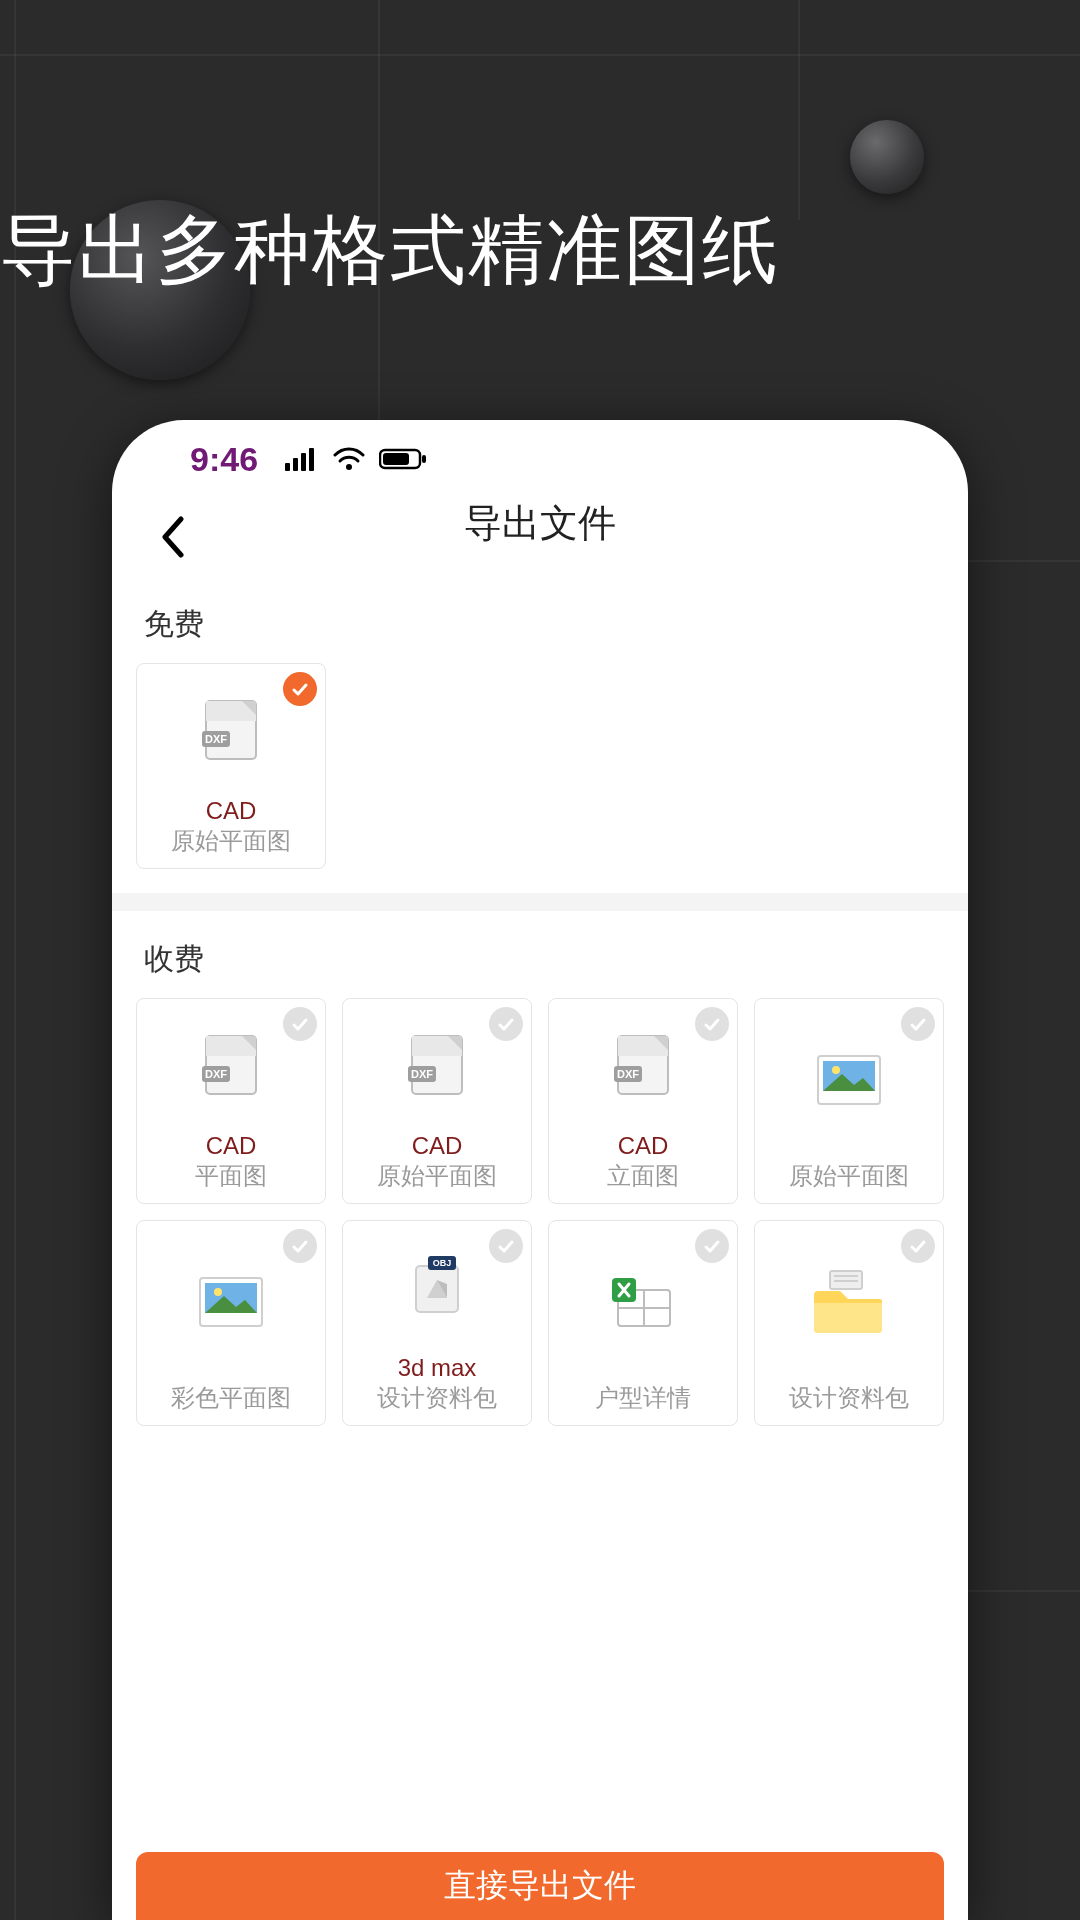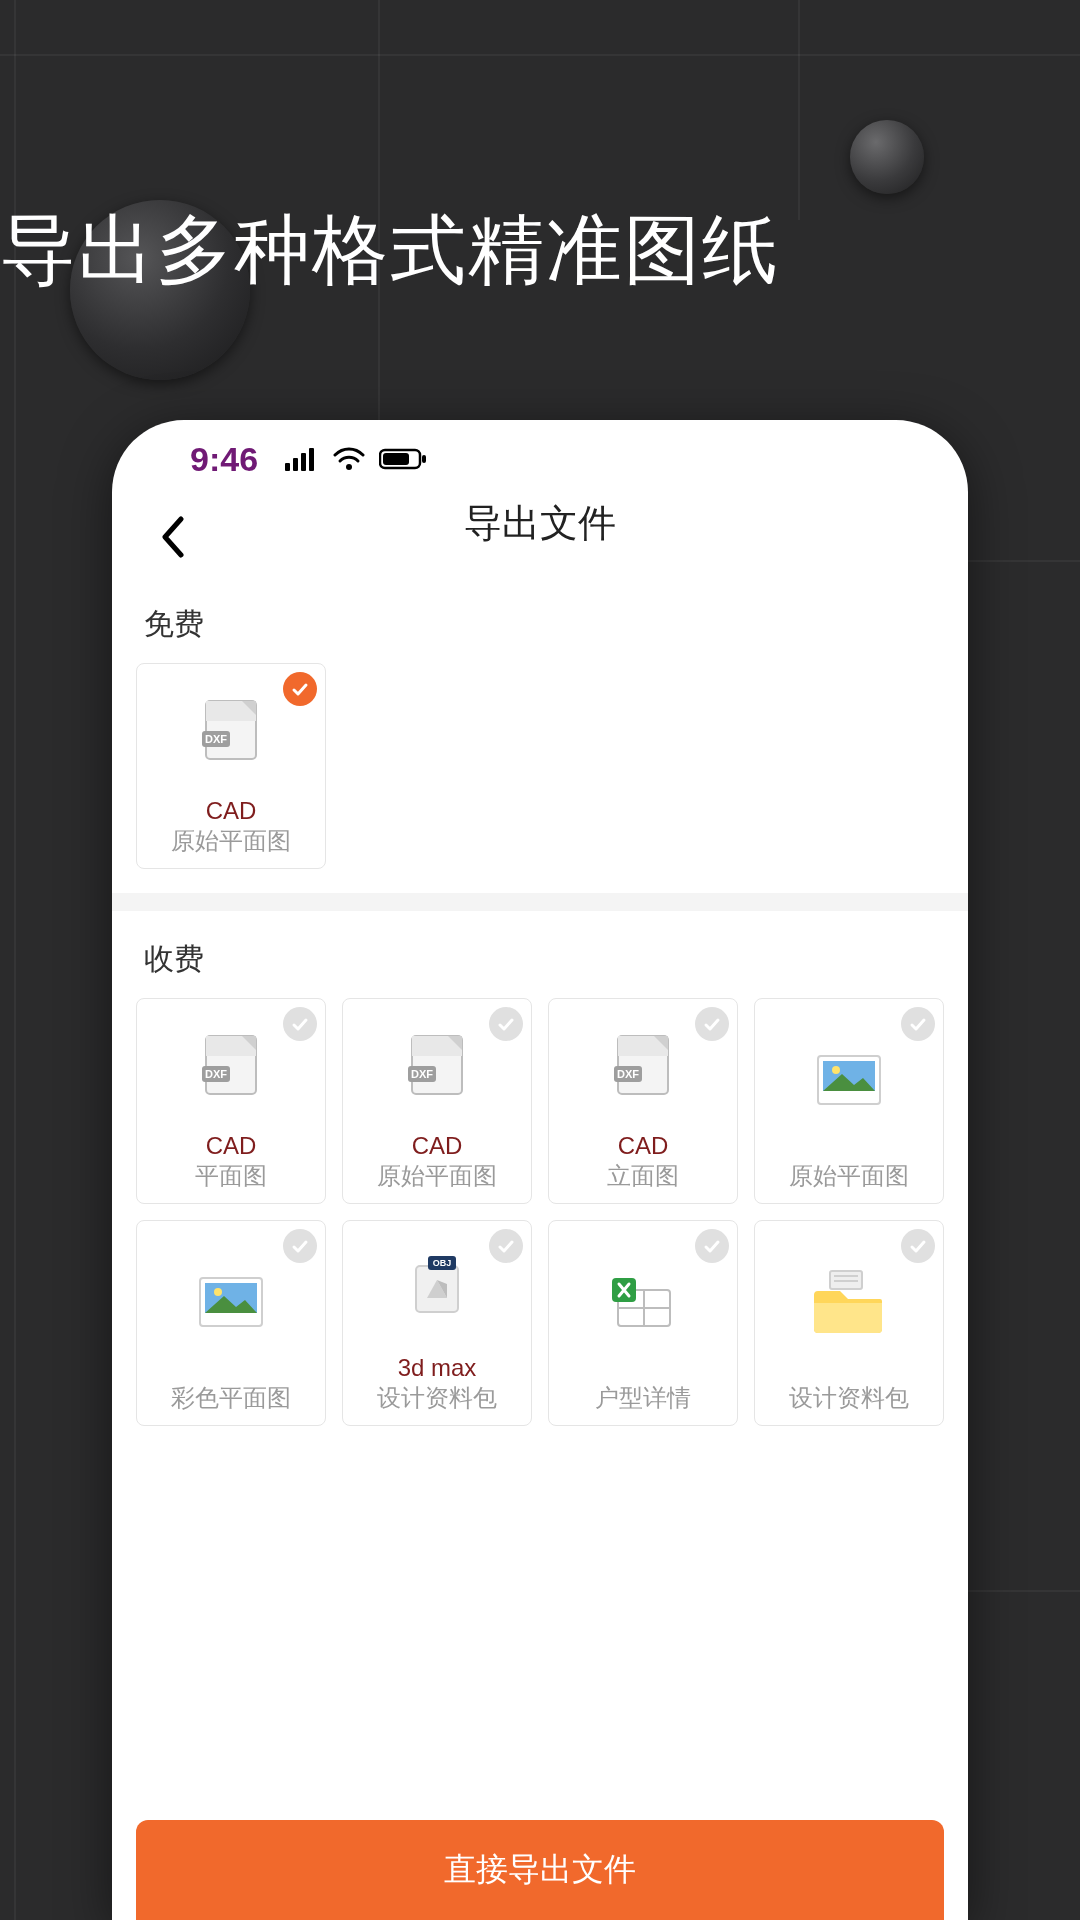--- a/index.html
+++ b/index.html
@@ -92,21 +92,21 @@
   .card .icon-slot {
     flex:1; display:flex; align-items:center; justify-content:center; width:100%;
   }
   .card .line1 { font-size:24px; color:#7f1d1d; line-height:1.25; text-align:center; }
   .card .line2 { font-size:24px; color:#9a9a9a; line-height:1.25; text-align:center; }
 
   .divider { height: 18px; background:#f4f4f4; width:100%; }
 
   .export-btn {
     position:absolute; left:24px; right:24px; bottom:0;
-    height: 100px; background:#f1692c; color:#fff;
+    height: 68px; background:#f1692c; color:#fff;
     border-radius:12px 12px 0 0;
     display:flex; align-items:center; justify-content:center;
     font-size:32px;
   }
 
   
   .fi-dxf, .fi-img, .fi-obj, .fi-xls, .fi-folder { display:block; }
 </style>
 </head>
 <body>

